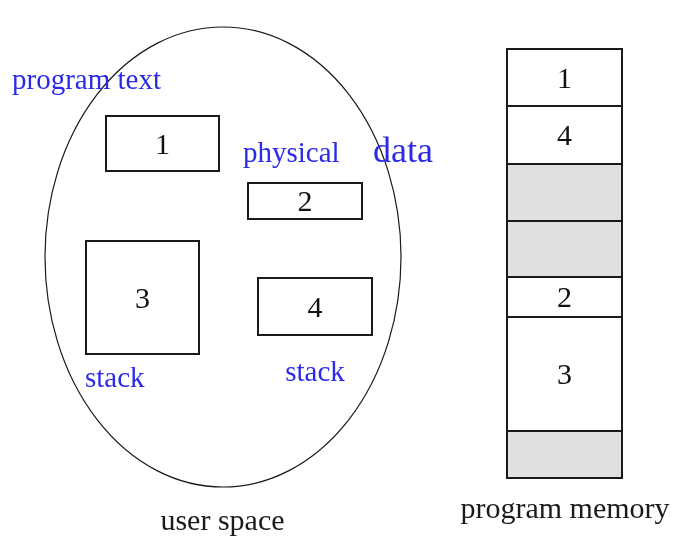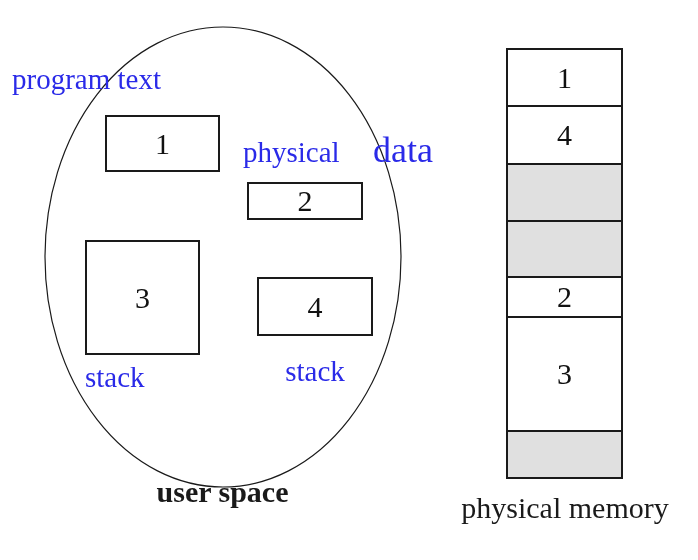--- a/index.html
+++ b/index.html
@@ -49,21 +49,21 @@
   .box-3 { left: 85px;  top: 240px; width: 115px; height: 115px; }
   .box-4 { left: 257px; top: 277px; width: 116px; height: 59px; }
 
   .caption {
     position: absolute;
     font-size: 30px;
     color: #1a1a1a;
     text-align: center;
     white-space: nowrap;
   }
-  .caption-user-space      { left: 75px;  top: 475px; width: 295px; font-weight: bold; }
+  .caption-user-space      { left: 75px;  top: 503px; width: 295px; }
   .caption-physical-memory { left: 435px; top: 491px; width: 260px; }
 
   .memory-column {
     position: absolute;
     left: 506px;
     top: 48px;
     width: 117px;
     box-sizing: border-box;
     border: 2px solid #1a1a1a;
     background: #ffffff;
@@ -109,15 +109,15 @@
   <div class="memory-column">
     <div class="mem-cell" style="height: 55px;">1</div>
     <div class="mem-cell" style="height: 58px;">4</div>
     <div class="mem-cell" style="height: 57px; background: rgb(224, 224, 224);"></div>
     <div class="mem-cell" style="height: 56px; background: rgb(224, 224, 224);"></div>
     <div class="mem-cell" style="height: 40px;">2</div>
     <div class="mem-cell" style="height: 114px;">3</div>
     <div class="mem-cell" style="height: 47px; background: rgb(224, 224, 224);"></div>
   </div>
 
-  <div class="caption caption-physical-memory">physical memory</div>
+  <div class="caption caption-physical-memory">program memory</div>
 
 </div>
 
 </body></html>

